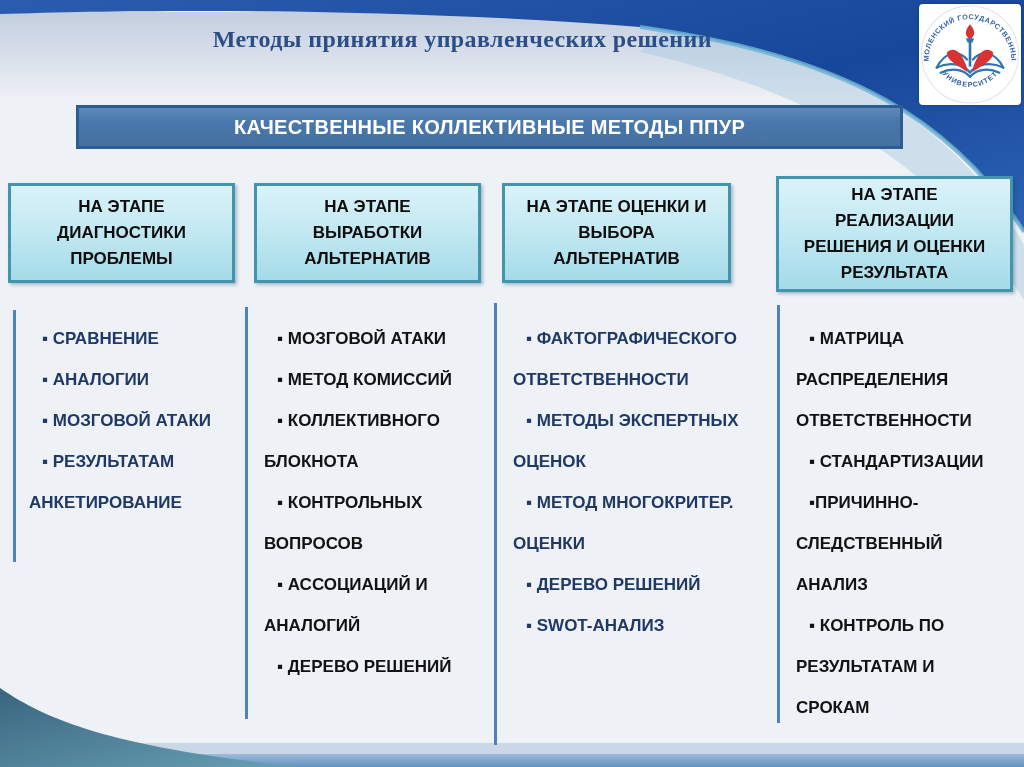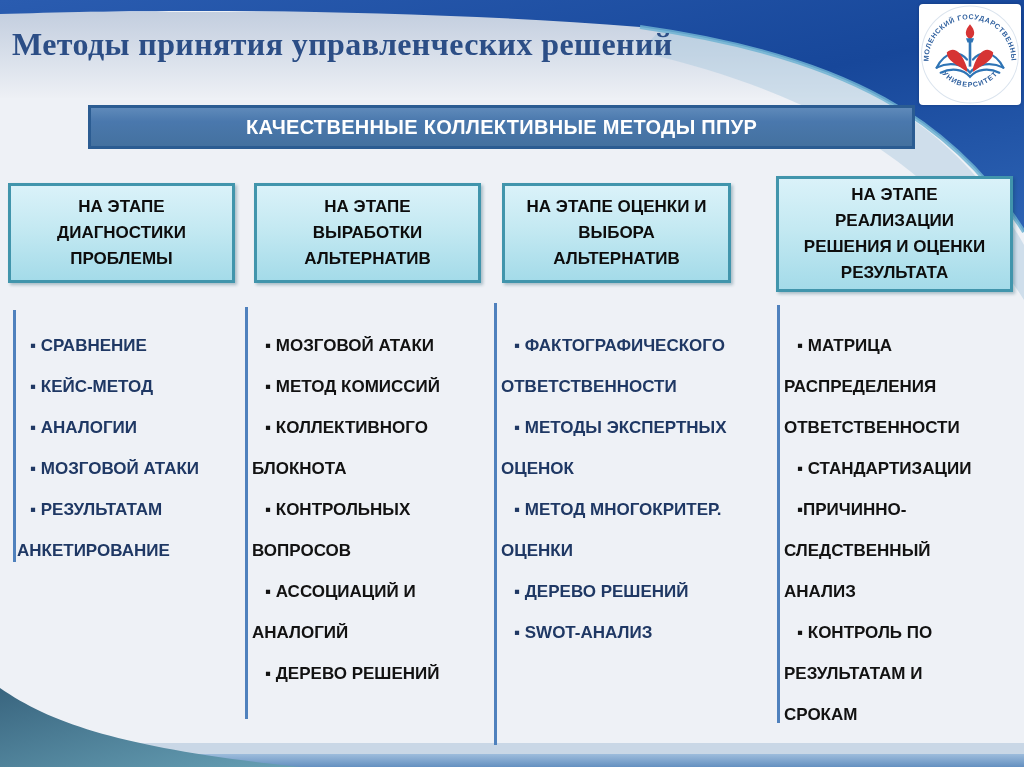--- a/index.html
+++ b/index.html
@@ -5,52 +5,52 @@
   html,body{margin:0;padding:0;background:#555;}
   .slide{
     position:relative;width:1024px;height:767px;overflow:hidden;
     background:#eef1f6;
     font-family:"Liberation Sans",sans-serif;
   }
   .bg{position:absolute;left:0;top:0;width:1024px;height:767px;}
   .slide-title{
     position:absolute;left:12px;top:26px;width:700px;
     font-family:"Liberation Serif",serif;font-weight:bold;
-    font-size:32px;letter-spacing:.4px;color:#2c4e86;
+    font-size:24px;letter-spacing:.4px;color:#2c4e86;text-align:right;
   }
   .logo-box{
     position:absolute;left:919px;top:4px;width:102px;height:101px;
     background:#fff;border-radius:4px;box-shadow:0 0 3px rgba(0,20,60,.35);
   }
   .main-header{
     position:absolute;left:76px;top:105px;width:821px;height:38px;
     background:linear-gradient(180deg,#5f8aba 0%,#4a78ad 35%,#44719f 100%);
     border:3px solid #2b5c92;
     display:flex;align-items:center;justify-content:center;
-    color:#fff;font-weight:bold;font-size:20px;letter-spacing:.3px;margin-left:12px;
+    color:#fff;font-weight:bold;font-size:20px;letter-spacing:.3px;
   }
   .col-header{
     position:absolute;
     background:linear-gradient(180deg,#daf2f9 0%,#c4e9f2 45%,#a4dbe9 100%);
     border:3px solid #4195ac;
     box-shadow:2px 2px 3px rgba(10,70,90,.3);
     display:flex;align-items:center;justify-content:center;
     text-align:center;color:#0d0d0d;font-weight:bold;font-size:17px;
     line-height:26px;white-space:pre-line;
   }
   .col-header.h1{left:8px;  top:183px;width:221px;height:94px;}
   .col-header.h2{left:254px;top:183px;width:221px;height:94px;}
   .col-header.h3{left:502px;top:183px;width:223px;height:94px;text-align:center;}
   .col-header.h4{left:776px;top:176px;width:231px;height:110px;}
   .vline{position:absolute;width:3px;background:#4f81bd;}
   .vline.l0{left:13px; top:310px;height:252px;}
   .vline.l1{left:245px;top:307px;height:412px;}
   .vline.l2{left:494px;top:303px;height:442px;}
   .vline.l3{left:777px;top:305px;height:418px;}
-  .col-list{position:absolute;top:325px;}
+  .col-list{position:absolute;top:318px;padding-left:12px;}
   .col-list.c1{left:17px; width:225px;}
   .col-list.c2{left:252px;width:240px;}
   .col-list.c3{left:501px;width:274px;}
   .col-list.c4{left:784px;width:228px;}
   .col-list .item{
     font-weight:bold;font-size:17px;line-height:41px;
     white-space:pre-line;text-indent:13px;
   }
   .col-list.c1 .item,.col-list.c3 .item{color:#1f3864;}
   .col-list.c2 .item,.col-list.c4 .item{color:#121212;}
@@ -143,21 +143,20 @@
 РЕЗУЛЬТАТА</div>
 
   <div class="vline l0"></div>
   <div class="vline l1"></div>
   <div class="vline l2"></div>
   <div class="vline l3"></div>
 
   <div class="col-list c1">
 
   <div class="item">▪ СРАВНЕНИЕ</div>
-      <div class="item">▪ КЕЙС-МЕТОД</div>
       <div class="item">▪ АНАЛОГИИ</div>
       <div class="item">▪ МОЗГОВОЙ АТАКИ</div>
       <div class="item">▪ РЕЗУЛЬТАТАМ
 АНКЕТИРОВАНИЕ</div>
     </div>
   <div class="col-list c2">
 
   <div class="item">▪ МОЗГОВОЙ АТАКИ</div>
       <div class="item">▪ МЕТОД КОМИССИЙ</div>
       <div class="item">▪ КОЛЛЕКТИВНОГО

